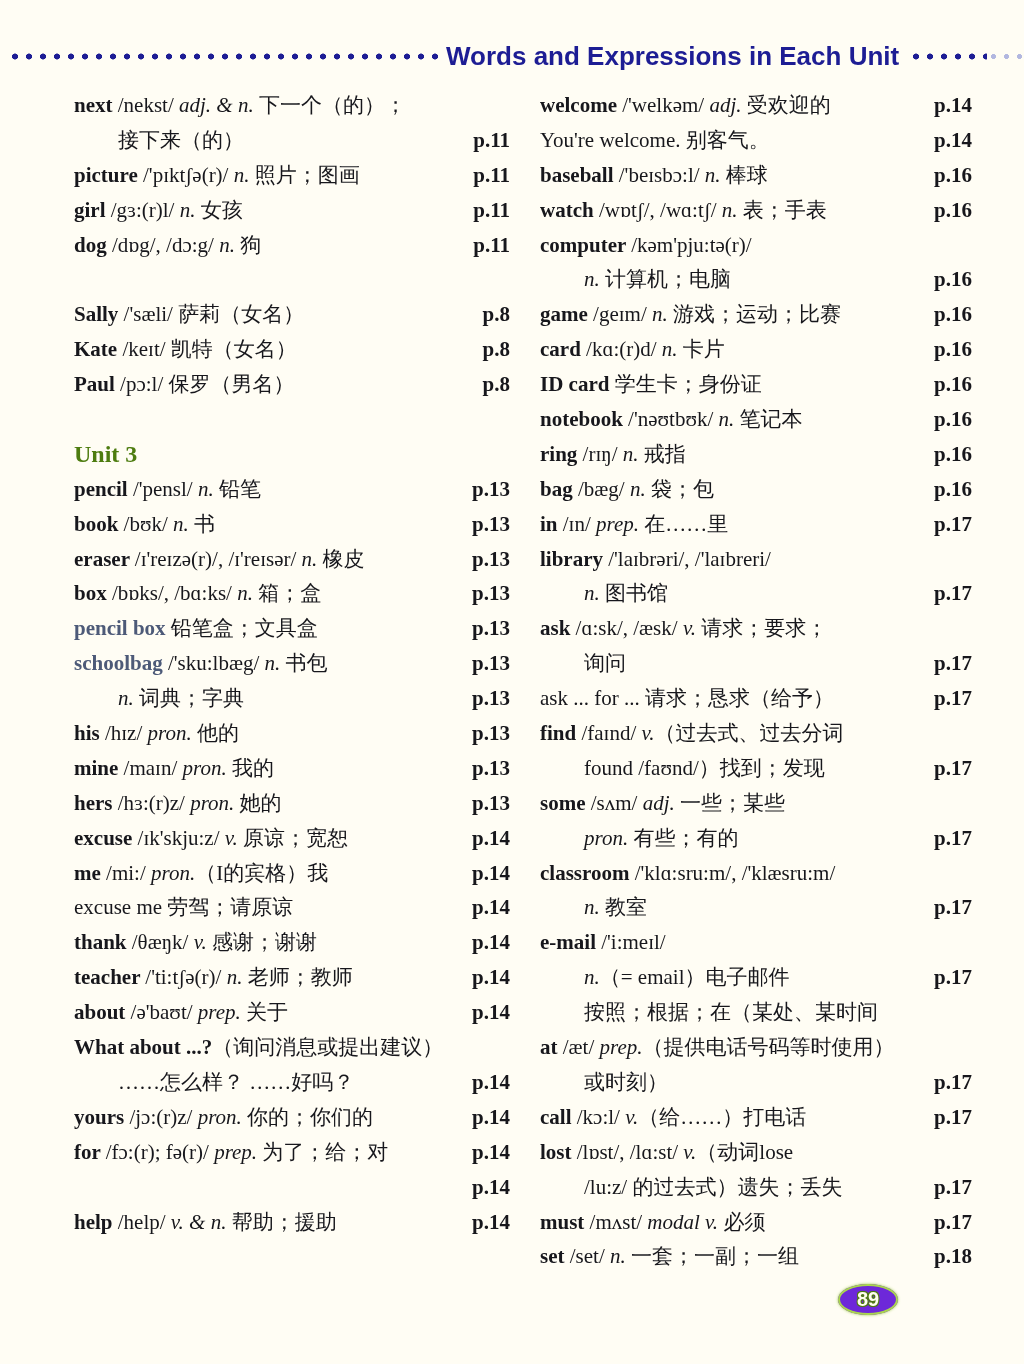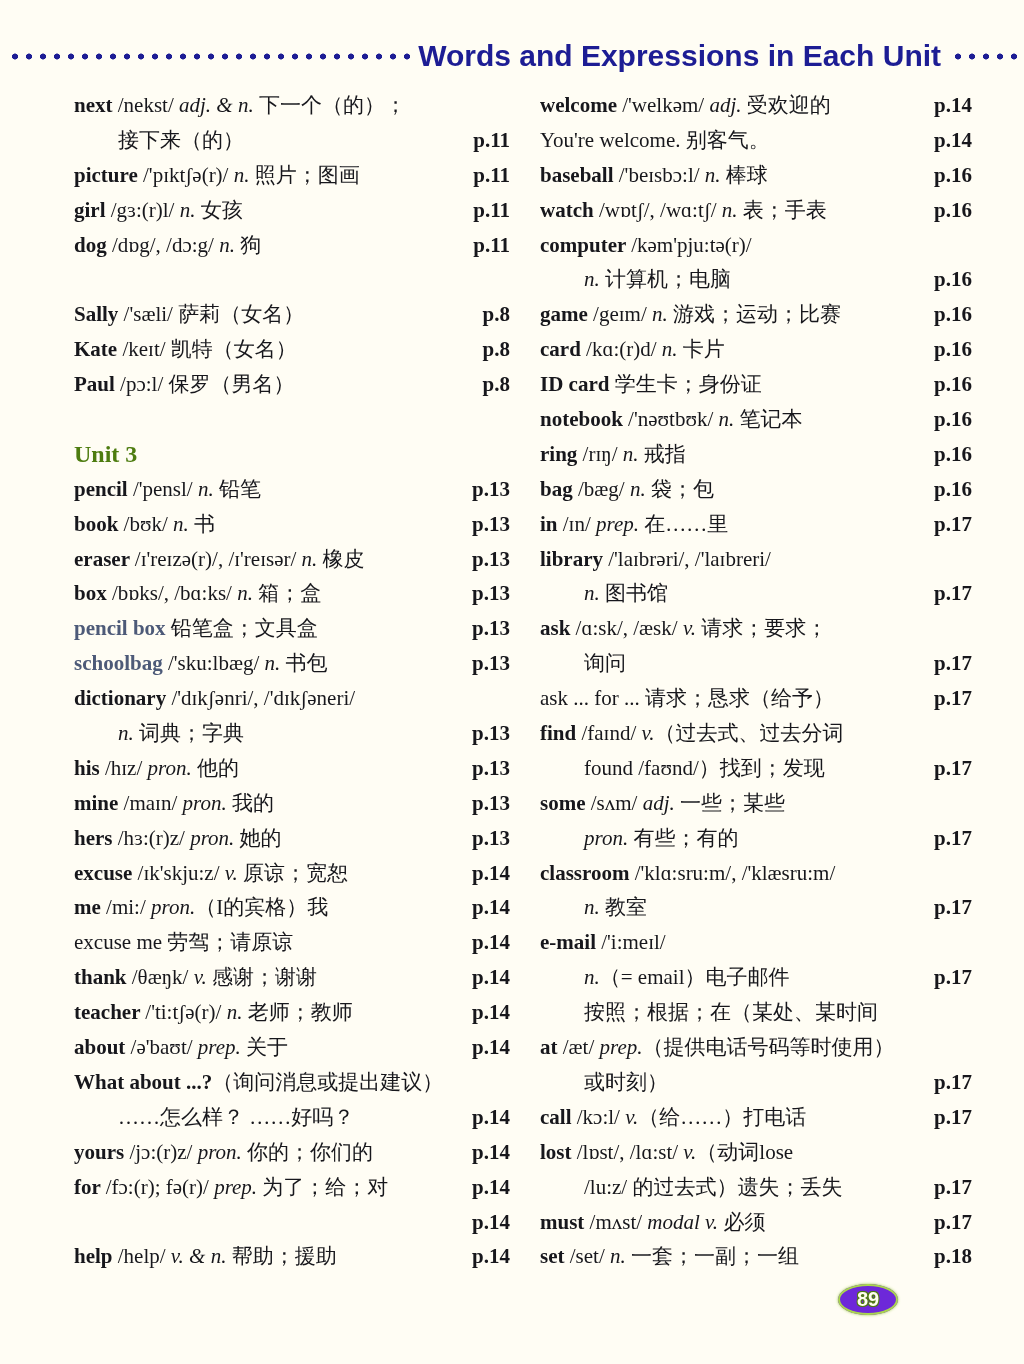--- a/index.html
+++ b/index.html
@@ -26,21 +26,21 @@
     background-image:radial-gradient(circle, #1d1d94 2.7px, transparent 3.3px);
     background-size:14px 11px;background-repeat:repeat-x;background-position:left center;
   }
   .dotline.faint{
     flex:1;
     background-image:radial-gradient(circle, #b2b7e0 2.2px, transparent 2.8px);
     background-size:13px 11px;background-repeat:repeat-x;background-position:left center;
   }
   .title{
     font-family:"Liberation Sans","DejaVu Sans",sans-serif;
-    font-weight:bold;color:#1d1d94;font-size:30px;
+    font-weight:bold;color:#1d1d94;font-size:26px;
     white-space:nowrap;padding:0 10px 0 6px;
   }
   .col{position:absolute;top:88px;font-size:21px;}
   .col.left{left:74px;width:436px;}
   .col.right{left:540px;width:432px;}
   .line{position:relative;height:34.9px;line-height:34.9px;white-space:nowrap;}
   .line .txt{display:inline-block;}
   .indent .txt{padding-left:44px;}
   .s-b{font-weight:bold;}
   .s-i{font-weight:normal;font-style:italic;margin-top:28px;}
@@ -82,21 +82,20 @@
     <div class="line"><span class="txt"><span class="s-b">Kate </span><span class="s-r">/keɪt/ </span><span class="s-r">凯特（女名）</span></span><span class="pageref">p.8</span></div>
     <div class="line"><span class="txt"><span class="s-b">Paul </span><span class="s-r">/pɔ:l/ </span><span class="s-r">保罗（男名）</span></span><span class="pageref">p.8</span></div>
     <div class="gap"></div>
     <div class="unit-heading">Unit 3</div>
     <div class="line"><span class="txt"><span class="s-b">pencil </span><span class="s-r">/'pensl/ </span><span class="s-i">n. </span><span class="s-r">铅笔</span></span><span class="pageref">p.13</span></div>
     <div class="line"><span class="txt"><span class="s-b">book </span><span class="s-r">/bʊk/ </span><span class="s-i">n. </span><span class="s-r">书</span></span><span class="pageref">p.13</span></div>
     <div class="line"><span class="txt"><span class="s-b">eraser </span><span class="s-r">/ɪ'reɪzə(r)/, /ɪ'reɪsər/ </span><span class="s-i">n. </span><span class="s-r">橡皮</span></span><span class="pageref">p.13</span></div>
     <div class="line"><span class="txt"><span class="s-b">box </span><span class="s-r">/bɒks/, /bɑ:ks/ </span><span class="s-i">n. </span><span class="s-r">箱；盒</span></span><span class="pageref">p.13</span></div>
     <div class="line"><span class="txt"><span class="s-g">pencil box </span><span class="s-r">铅笔盒；文具盒</span></span><span class="pageref">p.13</span></div>
     <div class="line"><span class="txt"><span class="s-g">schoolbag </span><span class="s-r">/'sku:lbæg/ </span><span class="s-i">n. </span><span class="s-r">书包</span></span><span class="pageref">p.13</span></div>
-    <div class="line"><span class="txt"><span class="s-b">dictionary </span><span class="s-r">/'dɪkʃənri/, /'dɪkʃəneri/</span></span></div>
     <div class="line indent"><span class="txt"><span class="s-i">n. </span><span class="s-r">词典；字典</span></span><span class="pageref">p.13</span></div>
     <div class="line"><span class="txt"><span class="s-b">his </span><span class="s-r">/hɪz/ </span><span class="s-i">pron. </span><span class="s-r">他的</span></span><span class="pageref">p.13</span></div>
     <div class="line"><span class="txt"><span class="s-b">mine </span><span class="s-r">/maɪn/ </span><span class="s-i">pron. </span><span class="s-r">我的</span></span><span class="pageref">p.13</span></div>
     <div class="line"><span class="txt"><span class="s-b">hers </span><span class="s-r">/hɜ:(r)z/ </span><span class="s-i">pron. </span><span class="s-r">她的</span></span><span class="pageref">p.13</span></div>
     <div class="line"><span class="txt"><span class="s-b">excuse </span><span class="s-r">/ɪk'skju:z/ </span><span class="s-i">v. </span><span class="s-r">原谅；宽恕</span></span><span class="pageref">p.14</span></div>
     <div class="line"><span class="txt"><span class="s-b">me </span><span class="s-r">/mi:/ </span><span class="s-i">pron.</span><span class="s-r">（I的宾格）我</span></span><span class="pageref">p.14</span></div>
     <div class="line"><span class="txt"><span class="s-r">excuse me </span><span class="s-r">劳驾；请原谅</span></span><span class="pageref">p.14</span></div>
     <div class="line"><span class="txt"><span class="s-b">thank </span><span class="s-r">/θæŋk/ </span><span class="s-i">v. </span><span class="s-r">感谢；谢谢</span></span><span class="pageref">p.14</span></div>
     <div class="line"><span class="txt"><span class="s-b">teacher </span><span class="s-r">/'ti:tʃə(r)/ </span><span class="s-i">n. </span><span class="s-r">老师；教师</span></span><span class="pageref">p.14</span></div>
     <div class="line"><span class="txt"><span class="s-b">about </span><span class="s-r">/ə'baʊt/ </span><span class="s-i">prep. </span><span class="s-r">关于</span></span><span class="pageref">p.14</span></div>

